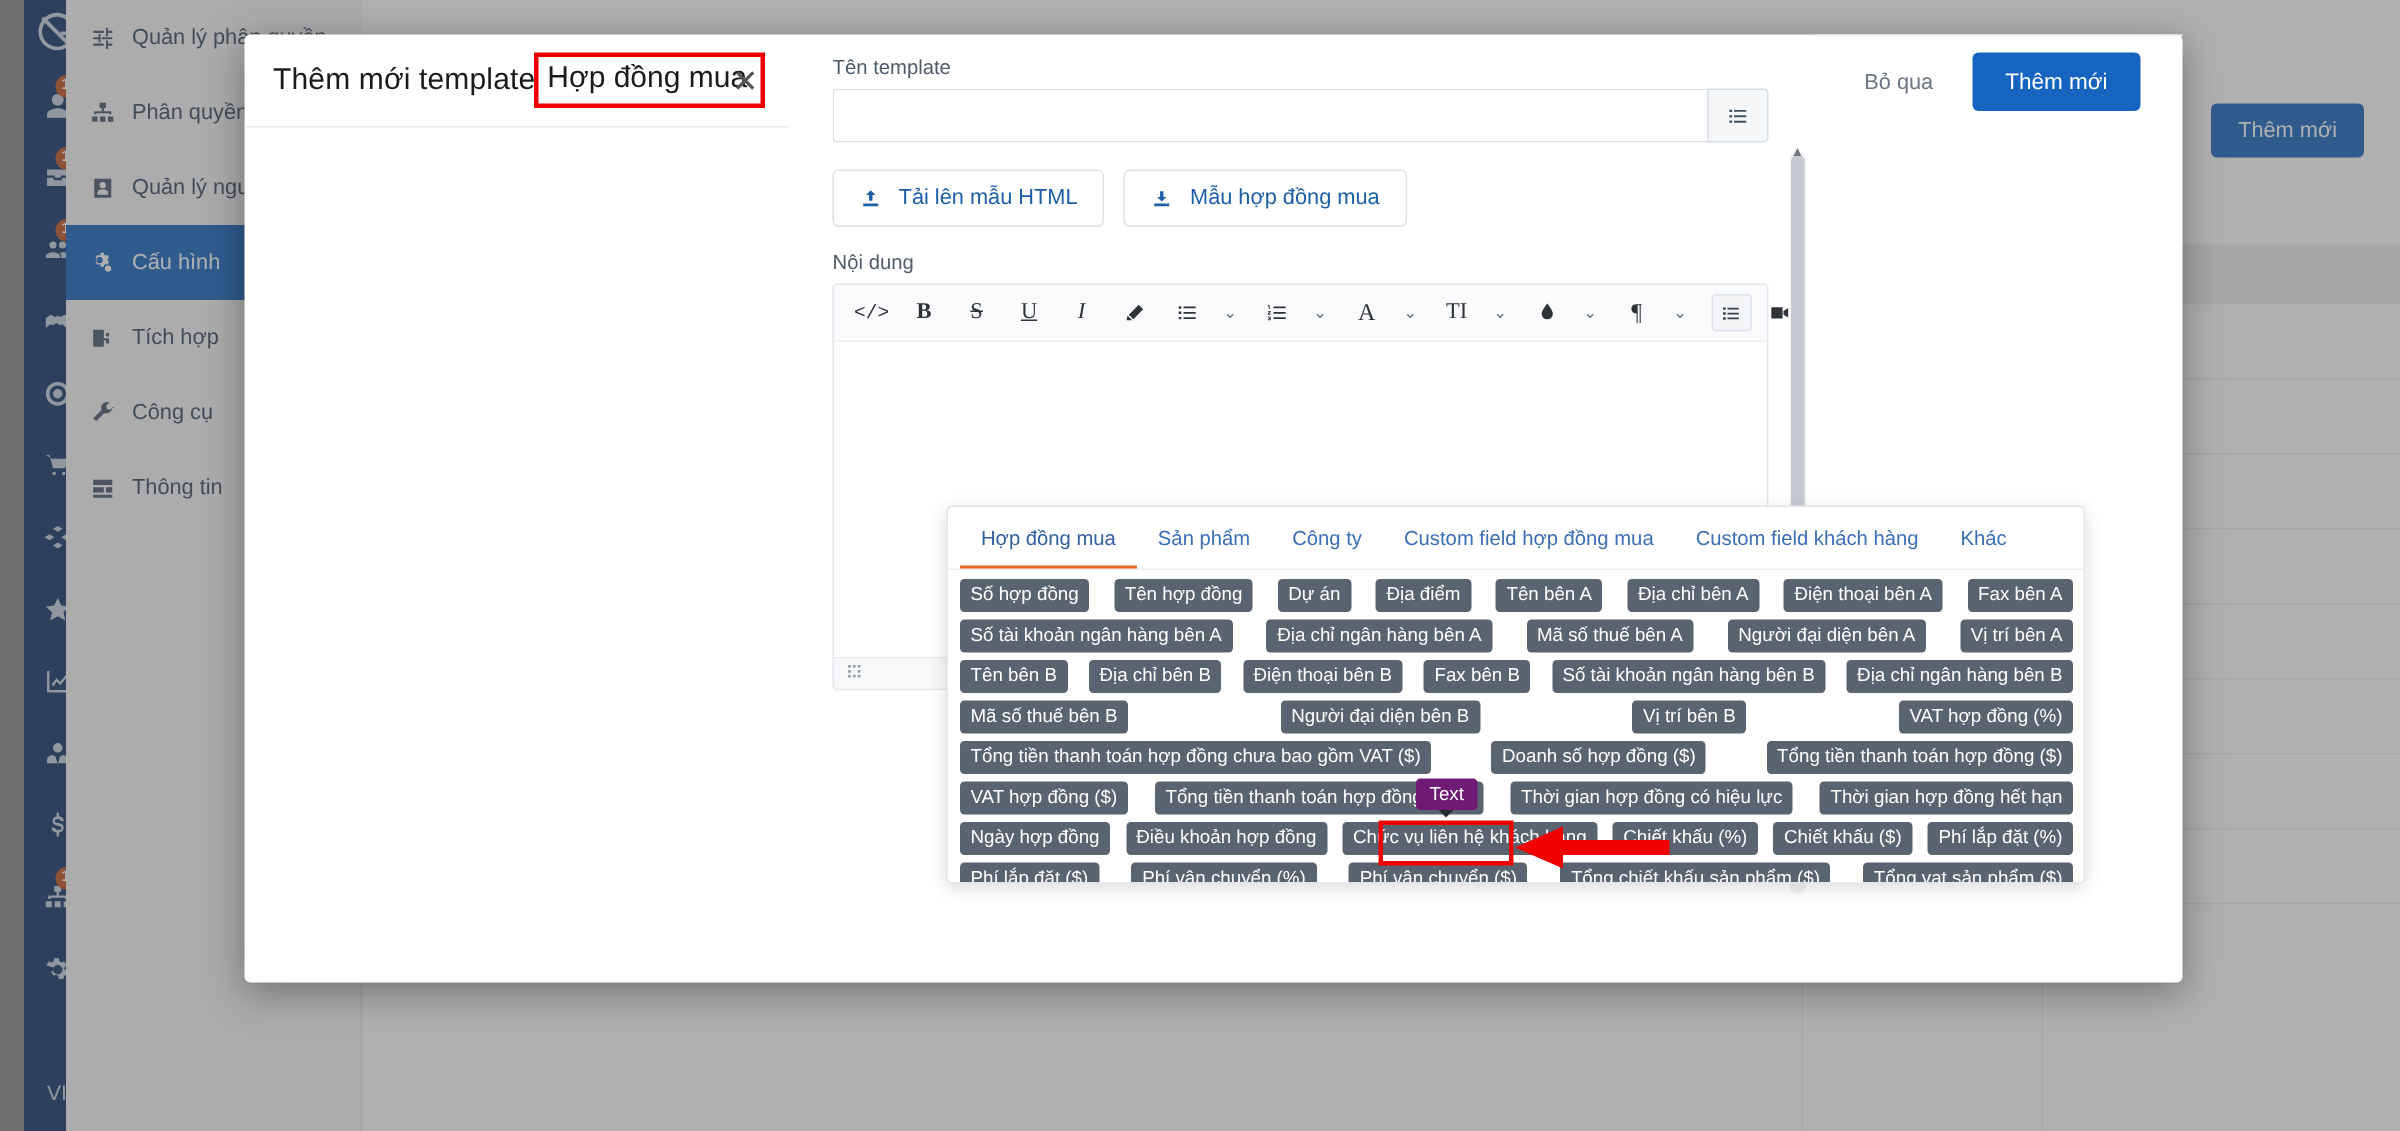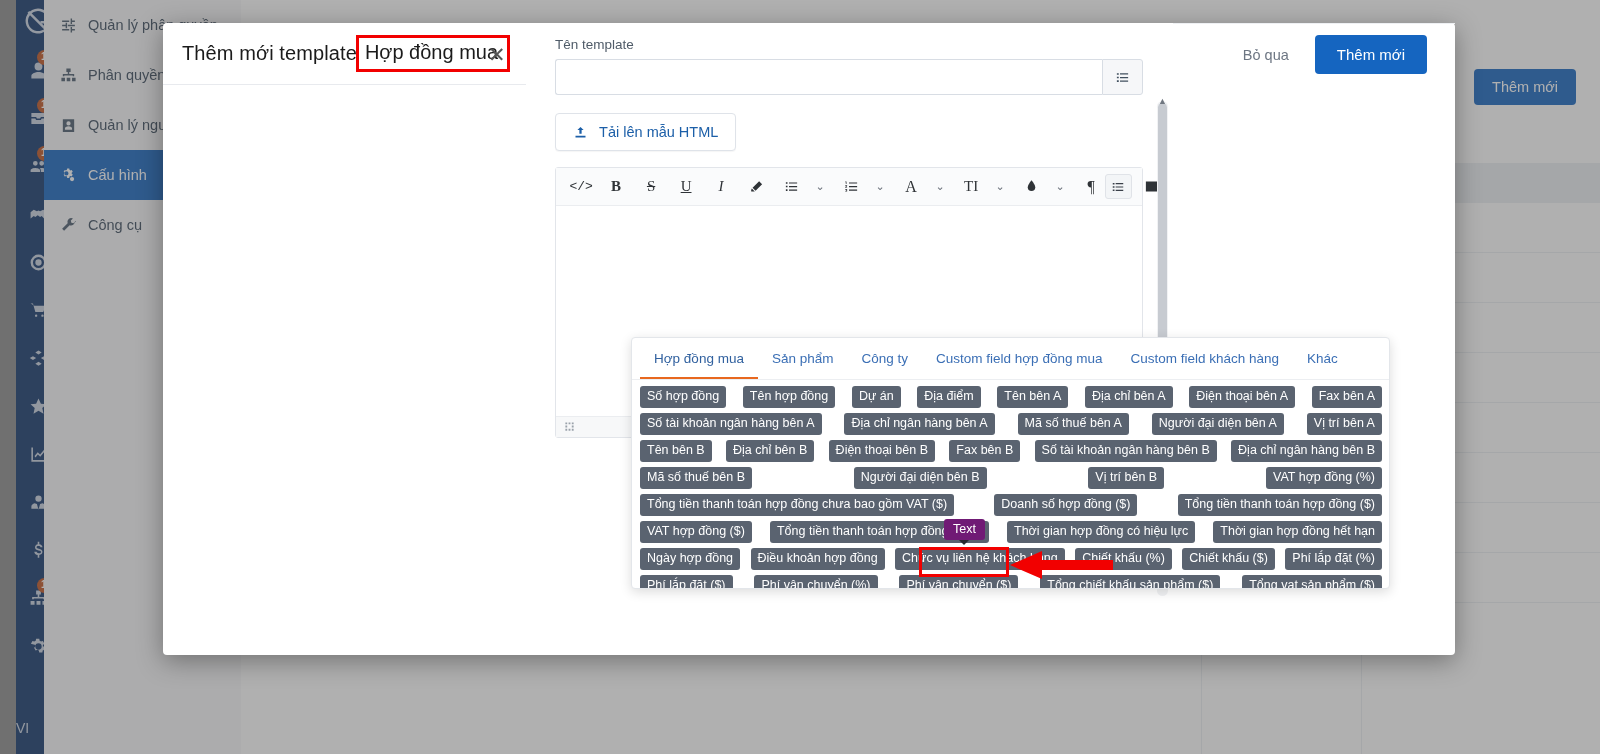--- a/index.html
+++ b/index.html
@@ -33,21 +33,21 @@
   .rail-item svg { width: 19px; height: 19px; fill: #c9d2e0; }
   .rail-badge {
     position: absolute; top: 4px; left: 21px;
     background: #c0521f; color: #fff;
     font-size: 10px; line-height: 14px; height: 15px;
     min-width: 17px; padding: 0 4px; border-radius: 8px;
     text-align: center; font-weight: 600;
   }
   .rail-lang {
     position: absolute; bottom: 18px; left: 0; width: 44px;
-    text-align: left; color: #c9d2e0; font-size: 14px;
+    text-align: center; color: #c9d2e0; font-size: 14px;
   }
 
   .nav-panel {
     position: absolute; left: 44px; top: 0; width: 197px; height: 754px;
     background: #f7f8fa;
   }
   .nav-item {
     height: 50px; display: flex; align-items: center;
     padding-left: 16px; gap: 11px; color: #3a4a5c; font-size: 14.5px;
     white-space: nowrap; overflow: hidden;
@@ -228,21 +228,21 @@
 
   
   .red-arrow { position: absolute; left: 1010px; top: 550px; }
 
   .modal-footer {
     flex: none; height: 62px; border-top: 1px solid #eef0f3;
     display: flex; align-items: center; justify-content: flex-end;
     padding: 0 28px; gap: 20px;
   }
   .ghost-btn {
-    background: none; border: none; color: #6d7683; font-size: 14.5px; cursor: pointer; margin-left: 36px;
+    background: none; border: none; color: #6d7683; font-size: 14.5px; cursor: pointer;
   }
   .primary-btn {
     background: #1565c0; border: none; color: #fff;
     font-size: 15px; padding: 11px 22px; border-radius: 4px; cursor: pointer;
   }
 
   
   .modal-scroll {
     position: absolute; right: 5px; top: 78px; width: 11px; height: 495px;
     background: #f1f2f4; border-radius: 6px;
@@ -379,23 +379,35 @@
         <span>Quản lý người dùng</span>
       </div>
       <div class="nav-item active">
         <svg viewBox="0 0 24 24">
             <path d="M9 6a3 3 0 1 0 0 6 3 3 0 0 0 0-6zm7.5 3.5 1.5 1.2-1.5 2.6-1.8-.6c-.4.3-.8.6-1.3.8l-.3 1.9h-3l-.3-1.9c-.5-.2-.9-.5-1.3-.8l-1.8.6-1.5-2.6L6.7 9.5a5 5 0 0 1 0-1.5L5.2 6.8l1.5-2.6 1.8.6c.4-.3.8-.6 1.3-.8L10.1 2h3l.3 2c.5.2.9.5 1.3.8l1.8-.6 1.5 2.6-1.5 1.2c.1.5.1 1 0 1.5zM17 14a3 3 0 1 0 0 6 3 3 0 0 0 0-6z"></path>
           </svg>
         <span>Cấu hình</span>
       </div>
       <div class="nav-item">
         <svg viewBox="0 0 24 24">
+            <path d="M3 4h10v16H3V4zm12 3h3v3h-3V7zm0 7h3v3h-3v-3zm-2-2h5v2h-5v-2z"></path>
+          </svg>
+        <span>Tích hợp</span>
+      </div>
+      <div class="nav-item">
+        <svg viewBox="0 0 24 24">
             <path d="M21 6.5a5.5 5.5 0 0 1-7.4 5.2L5.8 19.5 3 16.7l7.8-7.8A5.5 5.5 0 0 1 18.3 2l-3 3 .7 3 3 .7 3-3c.3.5.5 1.1.5 1.8z"></path>
           </svg>
         <span>Công cụ</span>
+      </div>
+      <div class="nav-item">
+        <svg viewBox="0 0 24 24">
+            <path d="M3 4h18v5H3V4zm0 7h10v5H3v-5zm0 7h18v3H3v-3zM15 11h6v5h-6v-5z"></path>
+          </svg>
+        <span>Thông tin</span>
       </div>
     </div>
 
     <button class="bg-add-btn">Thêm mới</button>
   </div>
 
   <div class="scrim"></div>
 
   <div class="modal">
 
@@ -418,22 +430,29 @@
       </div>
 
 
       <div class="btn-row">
         <button class="outline-btn">
           <svg viewBox="0 0 24 24">
               <path d="M12 3l5 5h-3.2v6h-3.6V8H7l5-5zM4 17h16v3H4v-3z"></path>
             </svg>
           <span>Tải lên mẫu HTML</span>
         </button>
-      </div>
-
+        <button class="outline-btn">
+          <svg viewBox="0 0 24 24">
+              <path d="M12 15l-5-5h3.2V4h3.6v6H17l-5 5zM4 17h16v3H4v-3z"></path>
+            </svg>
+          <span>Mẫu hợp đồng mua</span>
+        </button>
+      </div>
+
+      <div class="field-label">Nội dung</div>
 
       <div class="editor-wrap">
         <div class="editor-toolbar">
           <span class="tb" style="font-size:13px;font-family:'Liberation Mono',monospace;">&lt;/&gt;</span>
           <span class="tb" style="font-weight:700;font-family:'Liberation Serif',serif;">B</span>
           <span class="tb" style="text-decoration:line-through;font-family:'Liberation Serif',serif;">S</span>
           <span class="tb" style="text-decoration:underline;font-family:'Liberation Serif',serif;">U</span>
           <span class="tb" style="font-style:italic;font-family:'Liberation Serif',serif;">I</span>
           <span class="tb">
             <svg viewBox="0 0 24 24">

